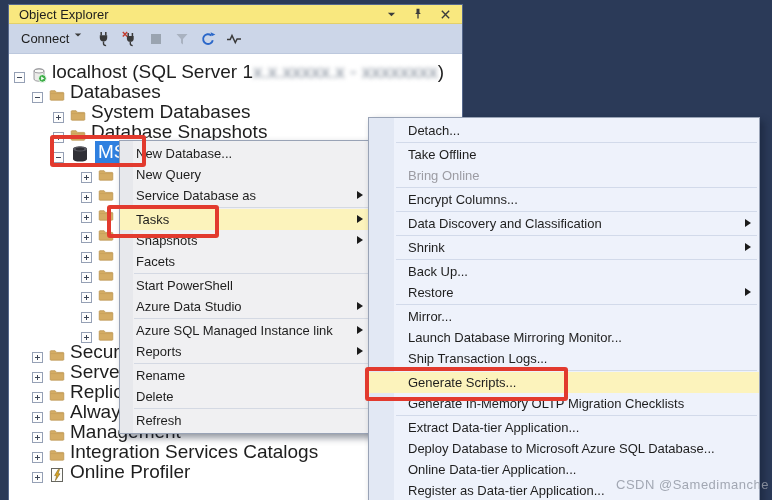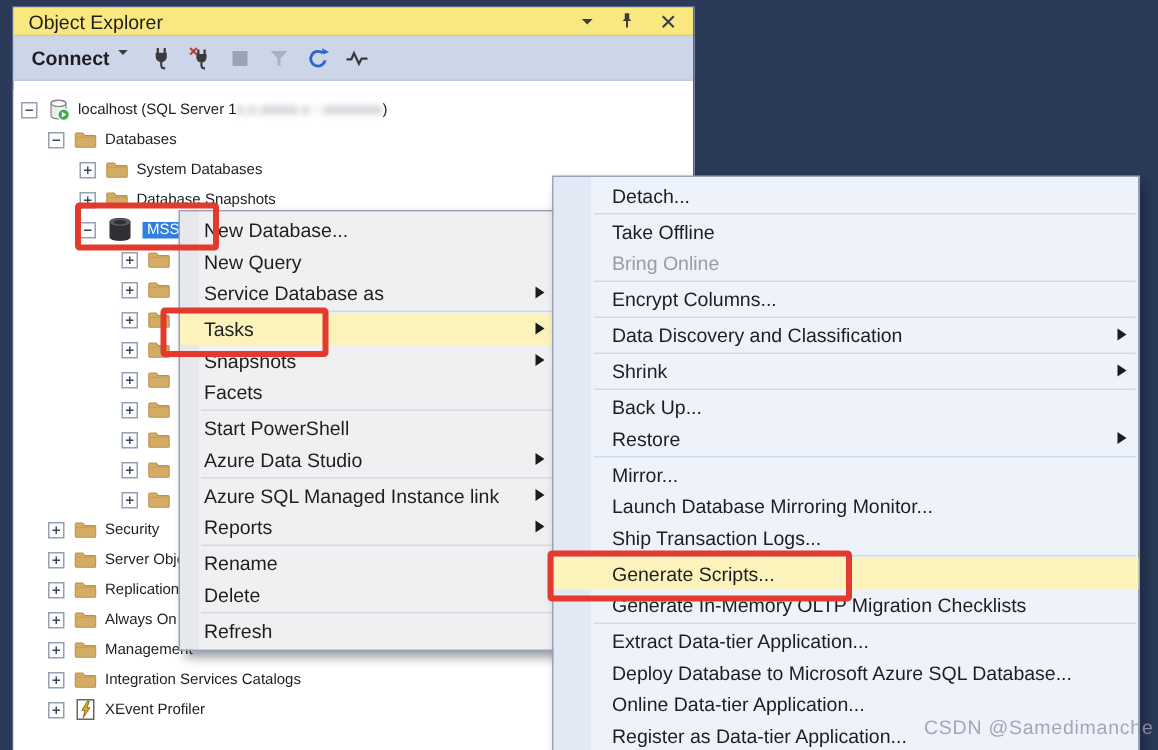--- a/index.html
+++ b/index.html
@@ -9,26 +9,26 @@
   
   .panel { position:absolute; left:8px; top:4px; width:455px; height:496px;
            background:#fff; border:1px solid #56688c; border-bottom:none; z-index:1; }
   .titlebar { height:19px; background:#f9e87f; display:flex; align-items:center;
               padding:0 10px; font-size:13px; color:#1e1e1e; border-bottom:1px solid #e3d06a; }
   .tb-icons { margin-left:auto; display:flex; align-items:center; gap:13px; }
   .tb-icons .tbi { width:14px; height:14px; display:flex; align-items:center; justify-content:center; cursor:default; }
 
   .toolbar { height:30px; background:#ccd6e8; display:flex; align-items:center;
              padding:0 8px; gap:9px; border-bottom:1px solid #bcc8dd; }
-  .connect { display:flex; align-items:flex-start; gap:5px; font-size:13px; padding:2px 4px;font-weight:bold; }
+  .connect { display:flex; align-items:flex-start; gap:5px; font-size:13px; padding:2px 4px; }
   .ticon { width:17px; height:17px; display:flex; align-items:center; justify-content:center; }
 
   
   .tree { position:absolute; left:0; right:0; top:55px; bottom:0; background:#fff; padding-top:3px; }
-  .trow { height:20px; display:flex; align-items:center; font-size:10px; white-space:nowrap; }
+  .trow { height:20px; display:flex; align-items:flex-end; font-size:19px; white-space:nowrap; }
   .l0 { padding-left:5px; } .l1 { padding-left:23px; } .l2 { padding-left:44px; } .l3 { padding-left:72px; }
   .exp { width:11px; height:11px; border:1px solid #95a0b5; background:#fdfdfd; position:relative; flex:none; margin-right:6px; }
   .exp::before { content:""; position:absolute; left:2px; right:2px; top:4px; height:1px; background:#3e4758; }
   .exp.plus::after { content:""; position:absolute; top:2px; bottom:2px; left:4px; width:1px; background:#3e4758; }
   .ic { flex:none; margin-right:5px; display:flex; }
   .i16 { width:16px; height:16px; } .i20 { width:20px; height:18px; }
   .sel { background:#2f80e0; color:#fff; padding:0 3px; }
   .blurred { filter:blur(2.2px); color:#7e8896; }
 
   
@@ -362,21 +362,21 @@
         </span>
       <span>Integration Services Catalogs</span>
     </div>
     <div class="trow l1">
       <span class="exp plus"></span>
       <span class="ic">
           <svg class="i16">
             <use href="#sym-xevent"></use>
           </svg>
         </span>
-      <span>XEvent Profiler</span>
+      <span>Online Profiler</span>
     </div>
   </div>
 </div>
 
 <div class="menu menu-main">
   <div class="mi"><span>New Database...</span></div>
   <div class="mi"><span>New Query</span></div>
   <div class="mi"><span>Service Database as</span><span class="arr"></span></div>
   <div class="sep"></div>
   <div class="mi hl"><span>Tasks</span><span class="arr"></span></div>

